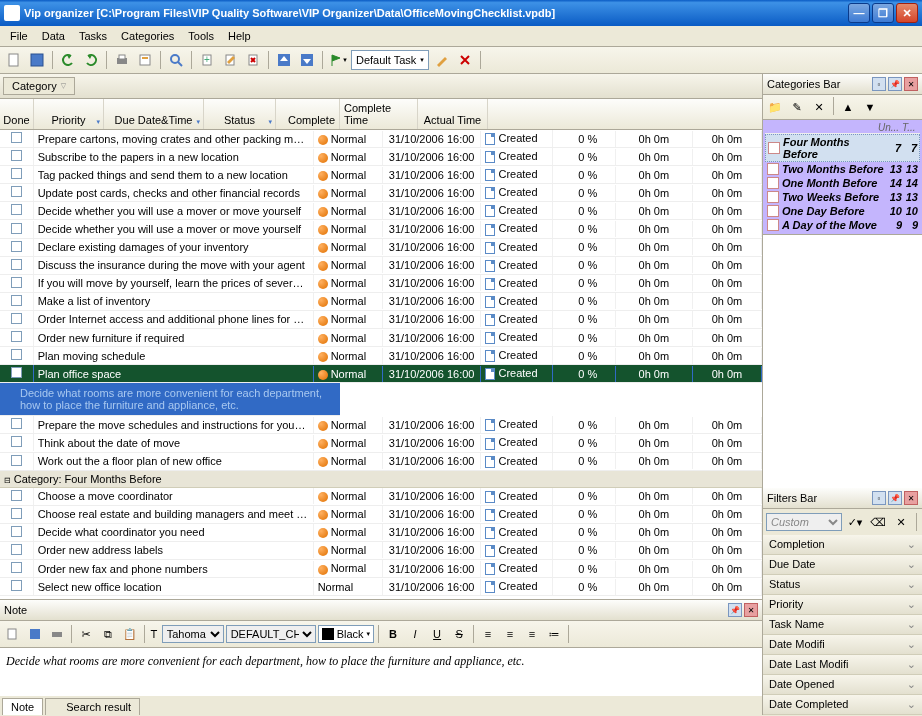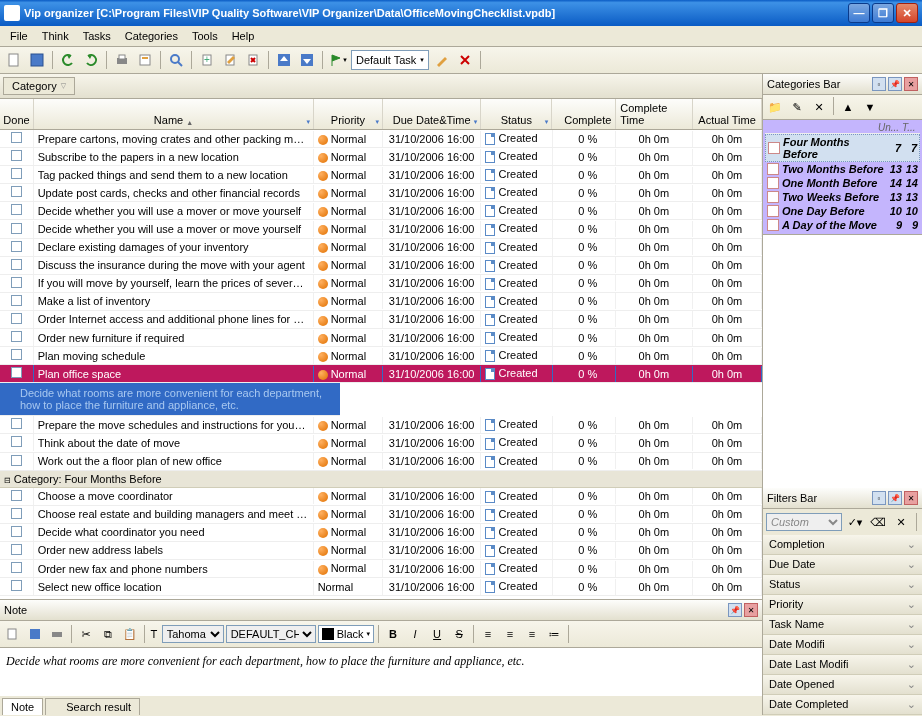--- a/index.html
+++ b/index.html
@@ -35,21 +35,21 @@
 .c-name { flex: 1; min-width: 280px; }
 .c-pri { width: 70px; }
 .c-due { width: 100px; }
 .c-stat { width: 72px; }
 .c-comp { width: 56px; margin-left: 8px; }
 .c-est { width: 78px; }
 .c-act { width: 70px; }
 
 .grow { display: flex; border-bottom: 1px solid #eee; align-items: center; min-height: 17px; }
 .grow .cell { padding: 2px 4px; border-right: 1px solid #f0f0f0; overflow: hidden; white-space: nowrap; text-overflow: ellipsis; }
-.grow.sel { background: #be185d; color: #fff; }
+.grow.sel { background: #14532d; color: #fff; }
 .grow.sel .cell { border-right-color: #316ac5; }
 .grouprow { background: #e8e5d7; font-weight: normal; padding: 2px 4px; border-bottom: 1px solid #d0cdb8; cursor: pointer; }
 .noterow { background: #316ac5; color: #a8c8f0; padding: 4px 6px 4px 20px; font-style: normal; border-bottom: 1px solid #eee; }
 .check { width: 11px; height: 11px; border: 1px solid #7f9db9; background: #fff; display: inline-block; }
 .pri-icon { width: 10px; height: 10px; border-radius: 50%; background: radial-gradient(circle at 30% 30%, #ffb060, #e07000); display: inline-block; margin-right: 3px; vertical-align: middle; }
 .stat-icon { width: 10px; height: 12px; background: #fff; border: 1px solid #5a8ac6; display: inline-block; margin-right: 3px; vertical-align: middle; position: relative; }
 .stat-icon::after { content: ''; position: absolute; top: 0; right: 0; width: 3px; height: 3px; background: #5a8ac6; }
 
 .panelhead { background: linear-gradient(to bottom, #fdfdfb, #e3e0cf); border-bottom: 1px solid #aca899; padding: 3px 4px; display: flex; align-items: center; }
 .panelhead .title { flex: 1; font-weight: normal; }
@@ -88,21 +88,21 @@
   <div class="title">Vip organizer [C:\Program Files\VIP Quality Software\VIP Organizer\Data\OfficeMovingChecklist.vpdb]</div>
   <div class="winbtns">
     <div class="winbtn">—</div>
     <div class="winbtn">❐</div>
     <div class="winbtn close">✕</div>
   </div>
 </div>
 
 <div class="menubar" id="menubar">
     <span>File</span>
-    <span>Think</span>
+    <span>Data</span>
     <span>Tasks</span>
     <span>Categories</span>
     <span>Tools</span>
     <span>Help</span>
   </div>
 
 <div class="toolbar">
   <div class="tbtn">
       <svg width="14" height="14">
         <rect x="2" y="1" width="9" height="12" fill="#fff" stroke="#888"></rect>
@@ -207,25 +207,20 @@
     <div class="groupbar">
       <div class="groupbtn">
           <span>Category</span> 
           <span style="font-size:7px;color:#888">▽</span>
         </div>
     </div>
     <div class="gridwrap">
       <div class="ghead">
         <div class="gcol c-done">
             <span>Done</span>
-          </div>
-        <div class="gcol c-name">
-            <span>Name</span>
-            <span class="arrow">▲</span>
-            <span style="position:absolute;right:3px;font-size:7px;color:#4a7ac8">▾</span>
           </div>
         <div class="gcol c-pri">
             <span>Priority</span>
             <span style="position:absolute;right:3px;font-size:7px;color:#4a7ac8">▾</span>
           </div>
         <div class="gcol c-due">
             <span>Due Date&amp;Time</span>
             <span style="position:absolute;right:3px;font-size:7px;color:#4a7ac8">▾</span>
           </div>
         <div class="gcol c-stat">

